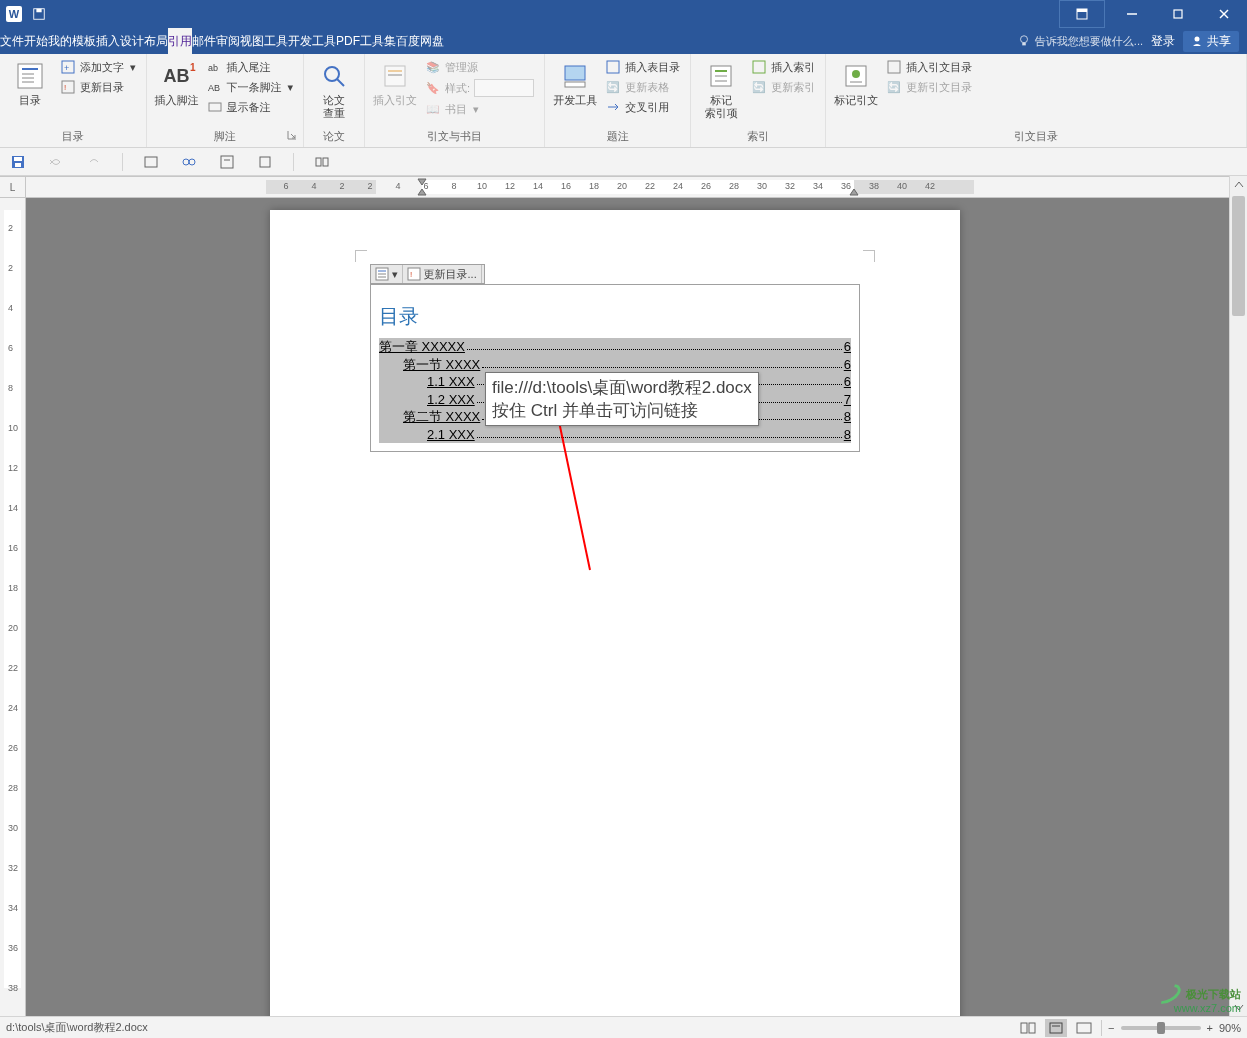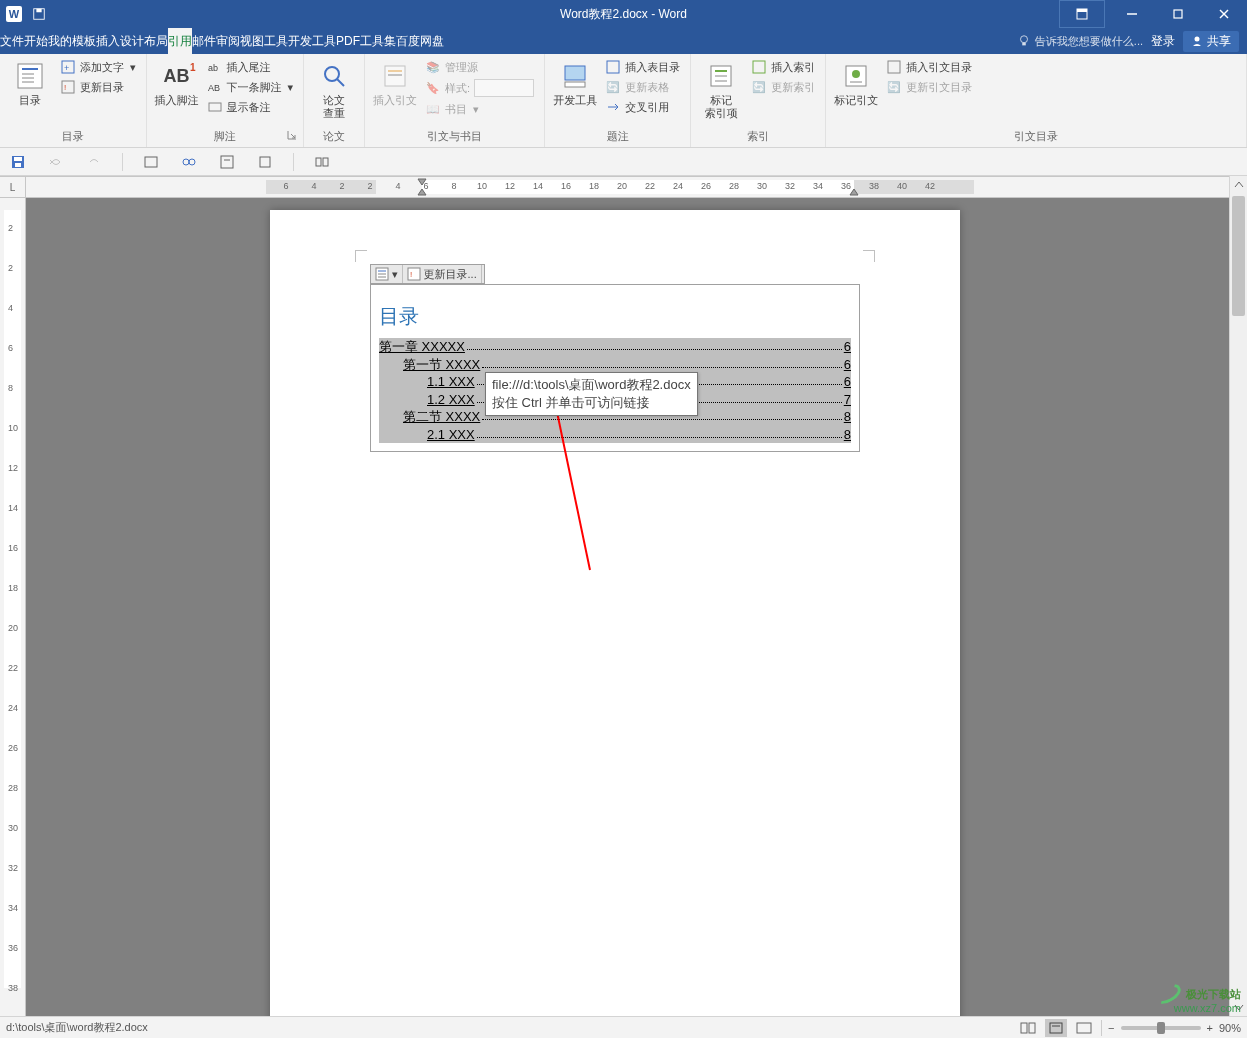--- a/index.html
+++ b/index.html
@@ -11,21 +11,21 @@
 .titlebar .wicon { width: 16px; height: 16px; background: #fff; color: #2b579a; font-weight: bold; display: flex; align-items: center; justify-content: center; font-size: 11px; border-radius: 2px; }
 .titlebar .title { position: absolute; left: 0; right: 0; text-align: center; pointer-events: none; }
 .titlebar .winbtns { margin-left: auto; display: flex; }
 .titlebar .winbtn { width: 46px; height: 28px; display: flex; align-items: center; justify-content: center; cursor: pointer; }
 .titlebar .winbtn svg { width: 12px; height: 12px; stroke: #fff; fill: none; }
 .titlebar .restore-mode { width: 46px; height: 28px; display:flex; align-items:center; justify-content:center; border:1px solid #4a77b5; margin-right:4px;}
 
 
 .menutabs { background: #2b579a; height: 26px; display: flex; align-items: stretch; color: #fff; font-size: 12px; }
 .menutabs .tab { padding: 0 0; display: flex; align-items: center; cursor: pointer; }
-.menutabs .tab.active { background: #f3f3f3; color: #15803d; }
+.menutabs .tab.active { background: #f3f3f3; color: #4c1d95; }
 .menutabs .right { margin-left: auto; display: flex; align-items: center; gap: 8px; padding-right: 8px; }
 .menutabs .tell-me { display: flex; align-items: center; gap: 4px; opacity: 0.8; font-size: 11px; }
 .menutabs .bulb { width: 14px; height: 14px; }
 .menutabs .share { background: #3b6cb3; padding: 2px 8px; border-radius: 2px; display:flex; align-items:center; gap:4px;}
 
 
 .ribbon { background: #f3f3f3; border-bottom: 1px solid #d4d4d4; height: 94px; display: flex; font-size: 11px; color: #444; }
 .ribgroup { border-right: 1px solid #e1e1e1; display: flex; flex-direction: column; padding: 2px 4px; }
 .ribgroup .content { flex: 1; display: flex; align-items: flex-start; gap: 2px; padding: 2px; }
 .ribgroup .label { text-align: center; font-size: 11px; color: #666; padding: 1px 0; position: relative; }
@@ -74,21 +74,21 @@
 .toc-title { color:#2e74b5; font-size:20px; font-family: "DengXian","Microsoft YaHei"; margin-bottom:8px;}
 .toc-content { background:#bfbfbf; font-family: "DengXian","SimSun"; font-size:13px; line-height:1.35;}
 .toc-row { display:flex; position:relative;text-decoration:underline; }
 .toc-row .txt { white-space:nowrap;}
 .toc-row .dots { flex:1; border-bottom:1px dotted #000; height:12px; margin:0 2px;}
 .toc-row .pn { }
 .indent1 { padding-left:24px;}
 .indent2 { padding-left:48px;}
 
 
-.tooltip { position:absolute; background:#fff; border:1px solid #767676; padding:3px 6px; font-size:13px; color:#444; box-shadow:1px 1px 3px rgba(0,0,0,0.2); z-index:10;}
+.tooltip { position:absolute; background:#fff; border:1px solid #767676; padding:3px 6px; font-size:17px; color:#444; box-shadow:1px 1px 3px rgba(0,0,0,0.2); z-index:10;}
 
 
 .arrow { position:absolute; z-index:5; pointer-events:none;}
 
 
 .vscroll { position:absolute; right:0; top:176px; bottom:22px; width:18px; background:#f0f0f0; border-left:1px solid #d4d4d4;}
 .vscroll .thumb { position:absolute; left:2px; right:2px; top:20px; height:120px; background:#c2c2c2; border-radius:2px;}
 .vscroll .arrowbtn { position:absolute; left:0; right:0; height:18px; display:flex; align-items:center; justify-content:center;}
 
 
@@ -112,21 +112,20 @@
 <div class="titlebar">
   <div class="left">
     <div class="wicon">W</div>
     <span style="margin-left:6px;">
       <svg width="14" height="14" viewBox="0 0 16 16">
           <rect x="2" y="2" width="12" height="12" fill="none" stroke="#fff"></rect>
           <rect x="5" y="2" width="6" height="4" fill="#fff"></rect>
         </svg>
     </span>
   </div>
-  <div class="title">Word教程2.docx - Word</div>
   <div class="winbtns">
     <div class="restore-mode">
       <svg width="12" height="12" viewBox="0 0 12 12">
           <rect x="1" y="1" width="10" height="10" stroke="#fff" fill="none"></rect>
           <rect x="1" y="1" width="10" height="3" fill="#fff"></rect>
         </svg>
     </div>
     <div class="winbtn">
         <svg viewBox="0 0 12 12">
           <line x1="1" y1="6" x2="11" y2="6" stroke-width="1.5"></line>

